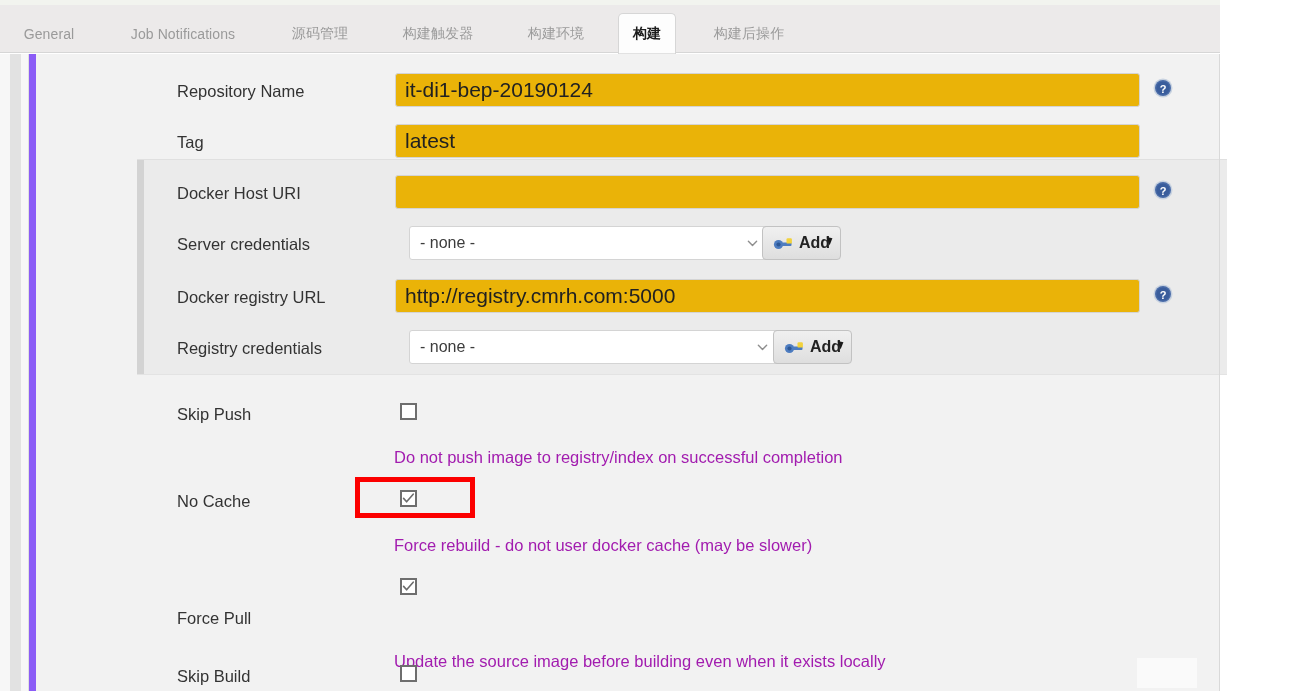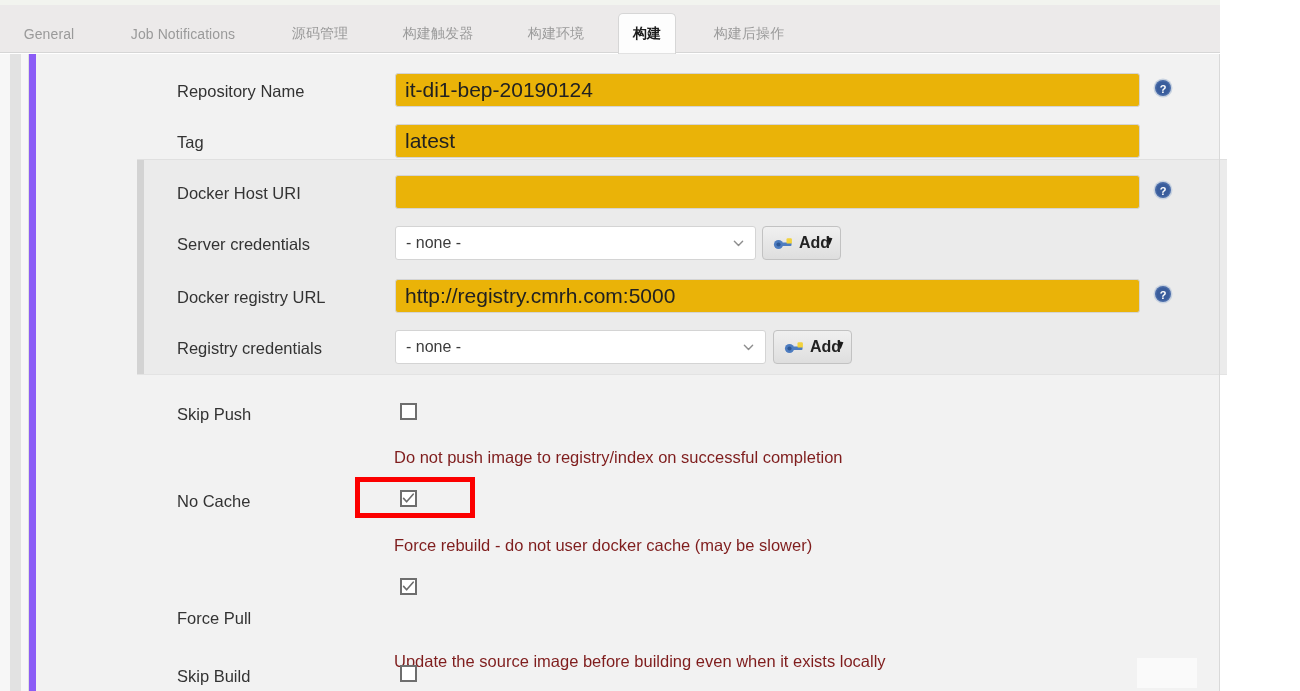--- a/index.html
+++ b/index.html
@@ -121,20 +121,21 @@
     color: #212121;
     padding: 0 9px;
     font-family: "Liberation Sans", sans-serif;
     outline: none;
   }
   .txt::placeholder { color: #b3b3b3; }
 
   .sel-wrap {
     position: absolute;
     height: 28px;
+    margin-left: 14px;
   }
   .sel {
     width: 100%;
     height: 34px;
     background: #ffffff;
     border: 1px solid #d4d4d4;
     border-radius: 3px;
     font-size: 16px;
     color: #3c3c3c;
     display: flex;
@@ -206,21 +207,21 @@
     width: 17px; height: 17px;
     background: #ffffff;
     border: 2px solid #6e6e6e;
     cursor: pointer;
   }
   .cb svg { display: block; }
 
   .helptext {
     position: absolute;
     font-size: 16.5px;
-    color: #7f1d1d;
+    color: #a21caf;
     white-space: nowrap;
   }
 
   
   .redbox {
     position: absolute;
     border: 5px solid #fc0000;
     background: transparent;
     pointer-events: none;
   }

